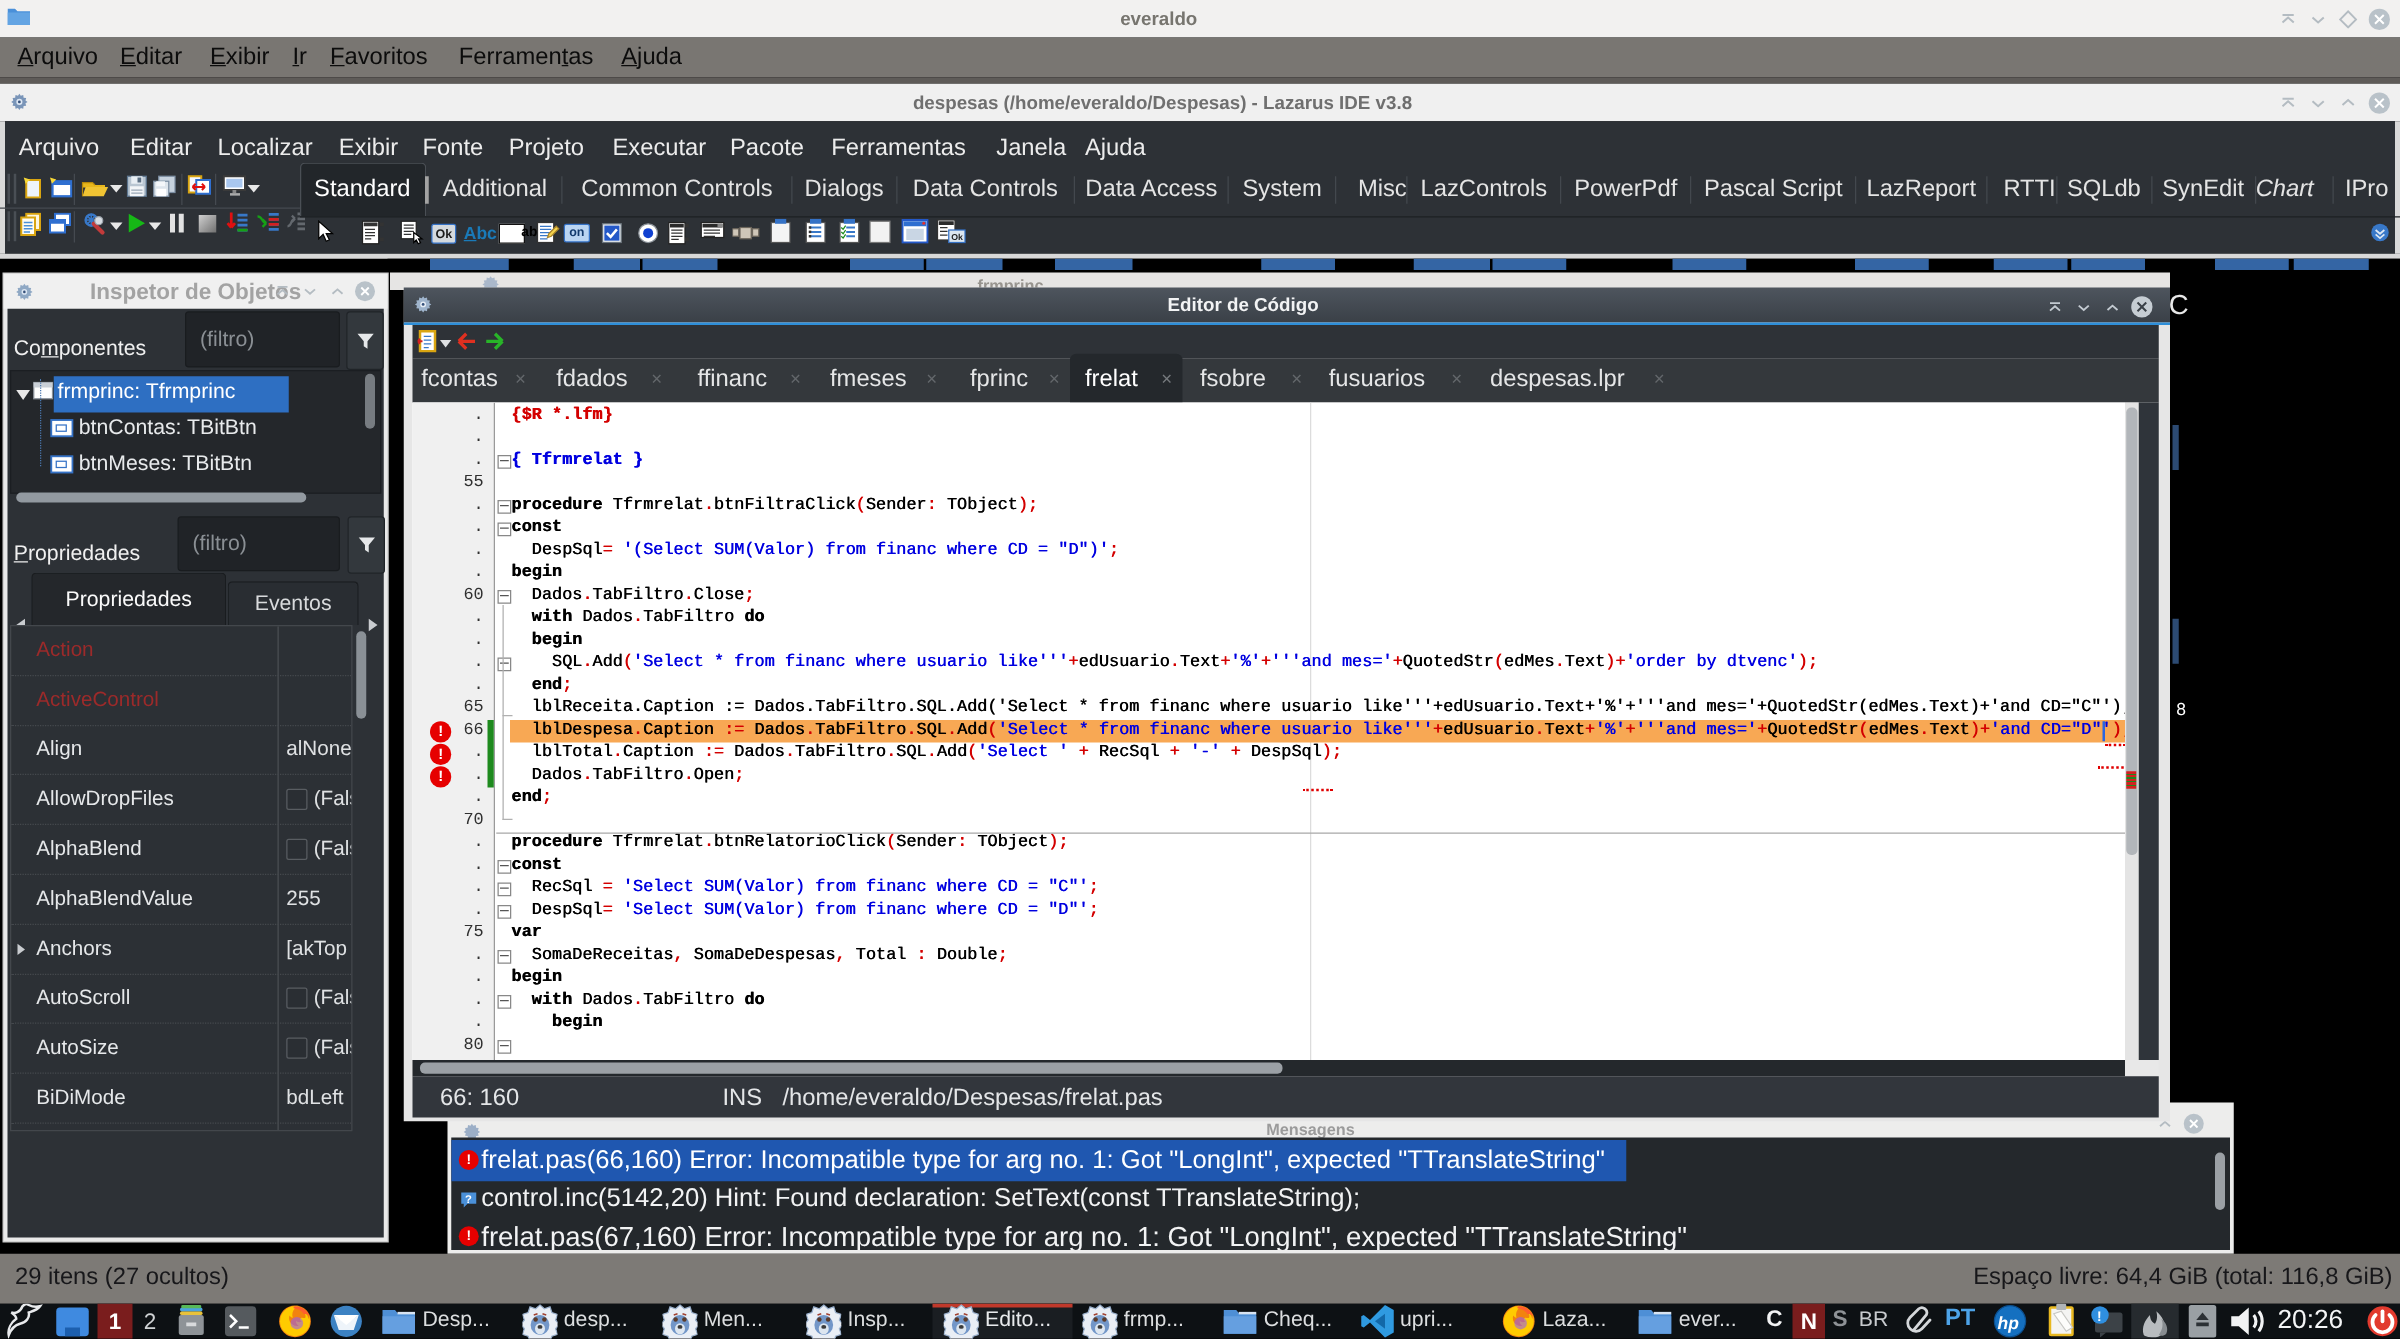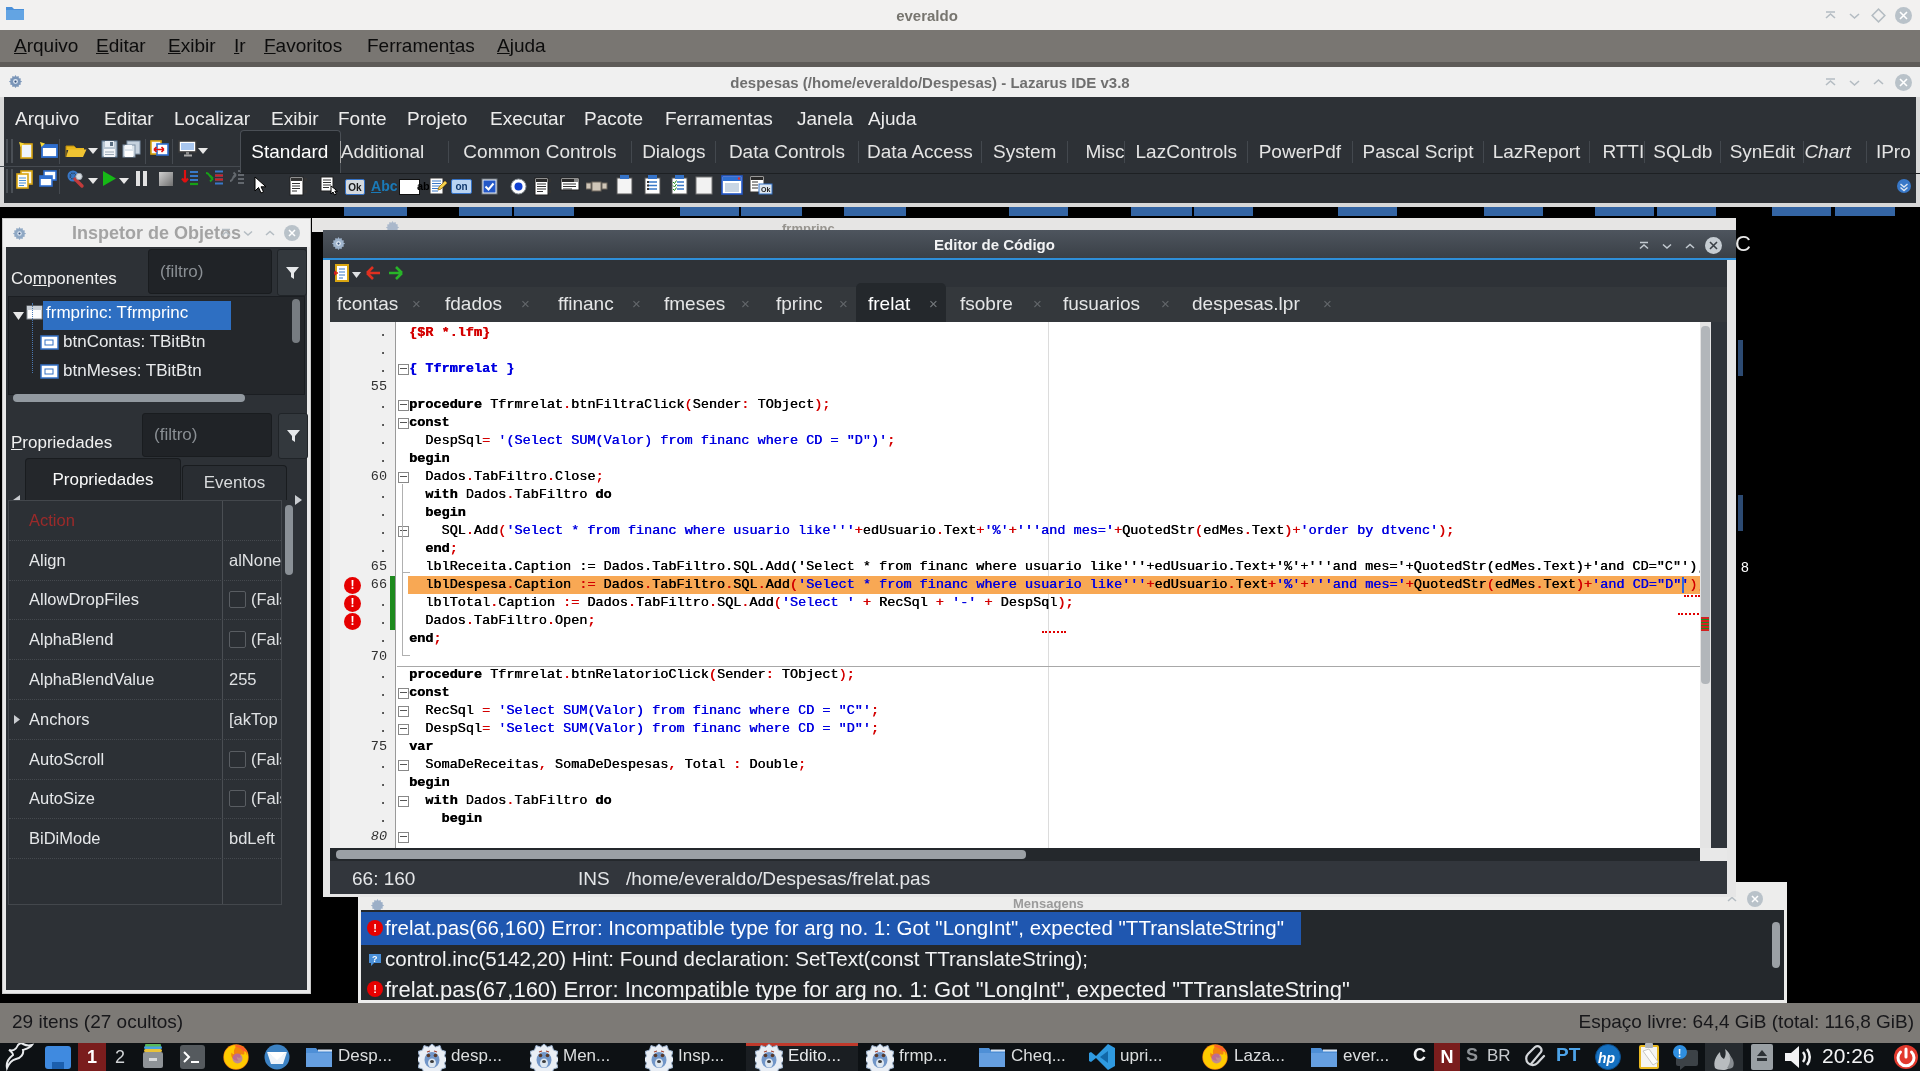--- a/index.html
+++ b/index.html
@@ -205,21 +205,21 @@
     <path d="M10 6.5 h8 M10 10.5 h8" stroke="#d32020" stroke-width="2.2"></path>
   </svg>
 <svg class="ab" style="left:228px;top:169px" width="17" height="19" viewBox="0 0 17 19" opacity="0.5">
     <path d="M2 12 c4 0 2 -6 6 -6 m0 0 l-2.5 -2.5 m2.5 2.5 l-2.5 2.5" stroke="#9aa0a6" stroke-width="1.8" fill="none"></path>
     <path d="M10 2 h6 M10 6 h6 M10 10 h6 M10 14 h6" stroke="#9aa0a6" stroke-width="2.2"></path>
   </svg>
 
 <div class="ab" style="left:240px;top:130px;width:101px;height:43px;background:#22262a;border-top:1px solid #4a4f55;border-left:1px solid #4a4f55;border-right:1px solid #4a4f55;border-radius:4px 4px 0 0;box-sizing:border-box;"></div>
 <div class="ab" style="left:240px;top:130px;width:1680px;height:43px;display:flex;align-items:center;font-size:19px;color:#e4e4e4;">
   <span style="width:101px;text-align:center;color:#fff;">Standard</span>
-  <span style="width:108px;text-align:left;border-left:1px solid #a3a3a3;">Additional</span>
+  <span style="width:108px;text-align:center;border-left:3px solid #a3a3a3;">Additional</span>
   <span style="width:185px;text-align:center;border-left:1px solid #43484e;">Common Controls</span>
   <span style="width:84px;text-align:center;border-left:1px solid #43484e;">Dialogs</span>
   <span style="width:143px;text-align:center;border-left:1px solid #43484e;">Data Controls</span>
   <span style="width:124px;text-align:center;border-left:1px solid #43484e;">Data Access</span>
   <span style="width:86px;text-align:center;border-left:1px solid #43484e;">System</span>
   <span style="width:57px;text-align:right;border-left:1px solid #43484e;">Misc</span>
   <span style="width:123px;text-align:center;border-left:1px solid #43484e;">LazControls</span>
   <span style="width:105px;text-align:center;border-left:1px solid #43484e;">PowerPdf</span>
   <span style="width:132px;text-align:center;border-left:1px solid #43484e;">Pascal Script</span>
   <span style="width:106px;text-align:center;border-left:1px solid #43484e;">LazReport</span>
@@ -434,20 +434,23 @@
         <polygon points="1,1 1,11 8,6" fill="#c9ccd0"></polygon>
       </svg>
 
     <div class="ab" style="left:2px;top:253px;width:274px;height:405px;background:#2c3035;border:1px solid #43474c;box-sizing:border-box;overflow:hidden;">
       <div class="ab" style="left:213px;top:0;width:1px;height:405px;background:#4a4e53;"></div>
       <div style="position:relative;">
         <div class="prow">
             <span class="pname pred">Action</span>
           </div>
         <div class="prow">
+            <span class="pname pred">ActiveControl</span>
+          </div>
+        <div class="prow">
             <span class="pname">Align</span>
             <span class="pval">alNone</span>
           </div>
         <div class="prow">
             <span class="pname">AllowDropFiles</span>
             <span class="pval"><span class="chk"></span>(False)</span>
           </div>
         <div class="prow">
             <span class="pname">AlphaBlend</span>
             <span class="pval"><span class="chk"></span>(False)</span>
@@ -578,21 +581,21 @@
   <div class="num" style="left:0;top:326px;">70</div>
   <div class="num" style="left:0;top:344px;">.</div>
   <div class="num" style="left:0;top:362px;">.</div>
   <div class="num" style="left:0;top:380px;">.</div>
   <div class="num" style="left:0;top:398px;">.</div>
   <div class="num" style="left:0;top:416px;">75</div>
   <div class="num" style="left:0;top:434px;">.</div>
   <div class="num" style="left:0;top:452px;">.</div>
   <div class="num" style="left:0;top:470px;">.</div>
   <div class="num" style="left:0;top:488px;">.</div>
-  <div class="num" style="left:0;top:506px;font-style:italic;">80</div>
+  <div class="num" style="left:0;top:506px;">80</div>
 
   <div class="errico" style="left:14px;top:255px;">!</div>
   <div class="errico" style="left:14px;top:273px;">!</div>
   <div class="errico" style="left:14px;top:291px;">!</div>
 
   <div class="ab" style="left:60px;top:254px;width:5px;height:54px;background:#1e8a1e;"></div>
 
   <div class="foldbox" style="left:68px;top:42px;"></div>
   <div class="foldbox" style="left:68px;top:78px;"></div>
   <div class="foldbox" style="left:68px;top:96px;"></div>

